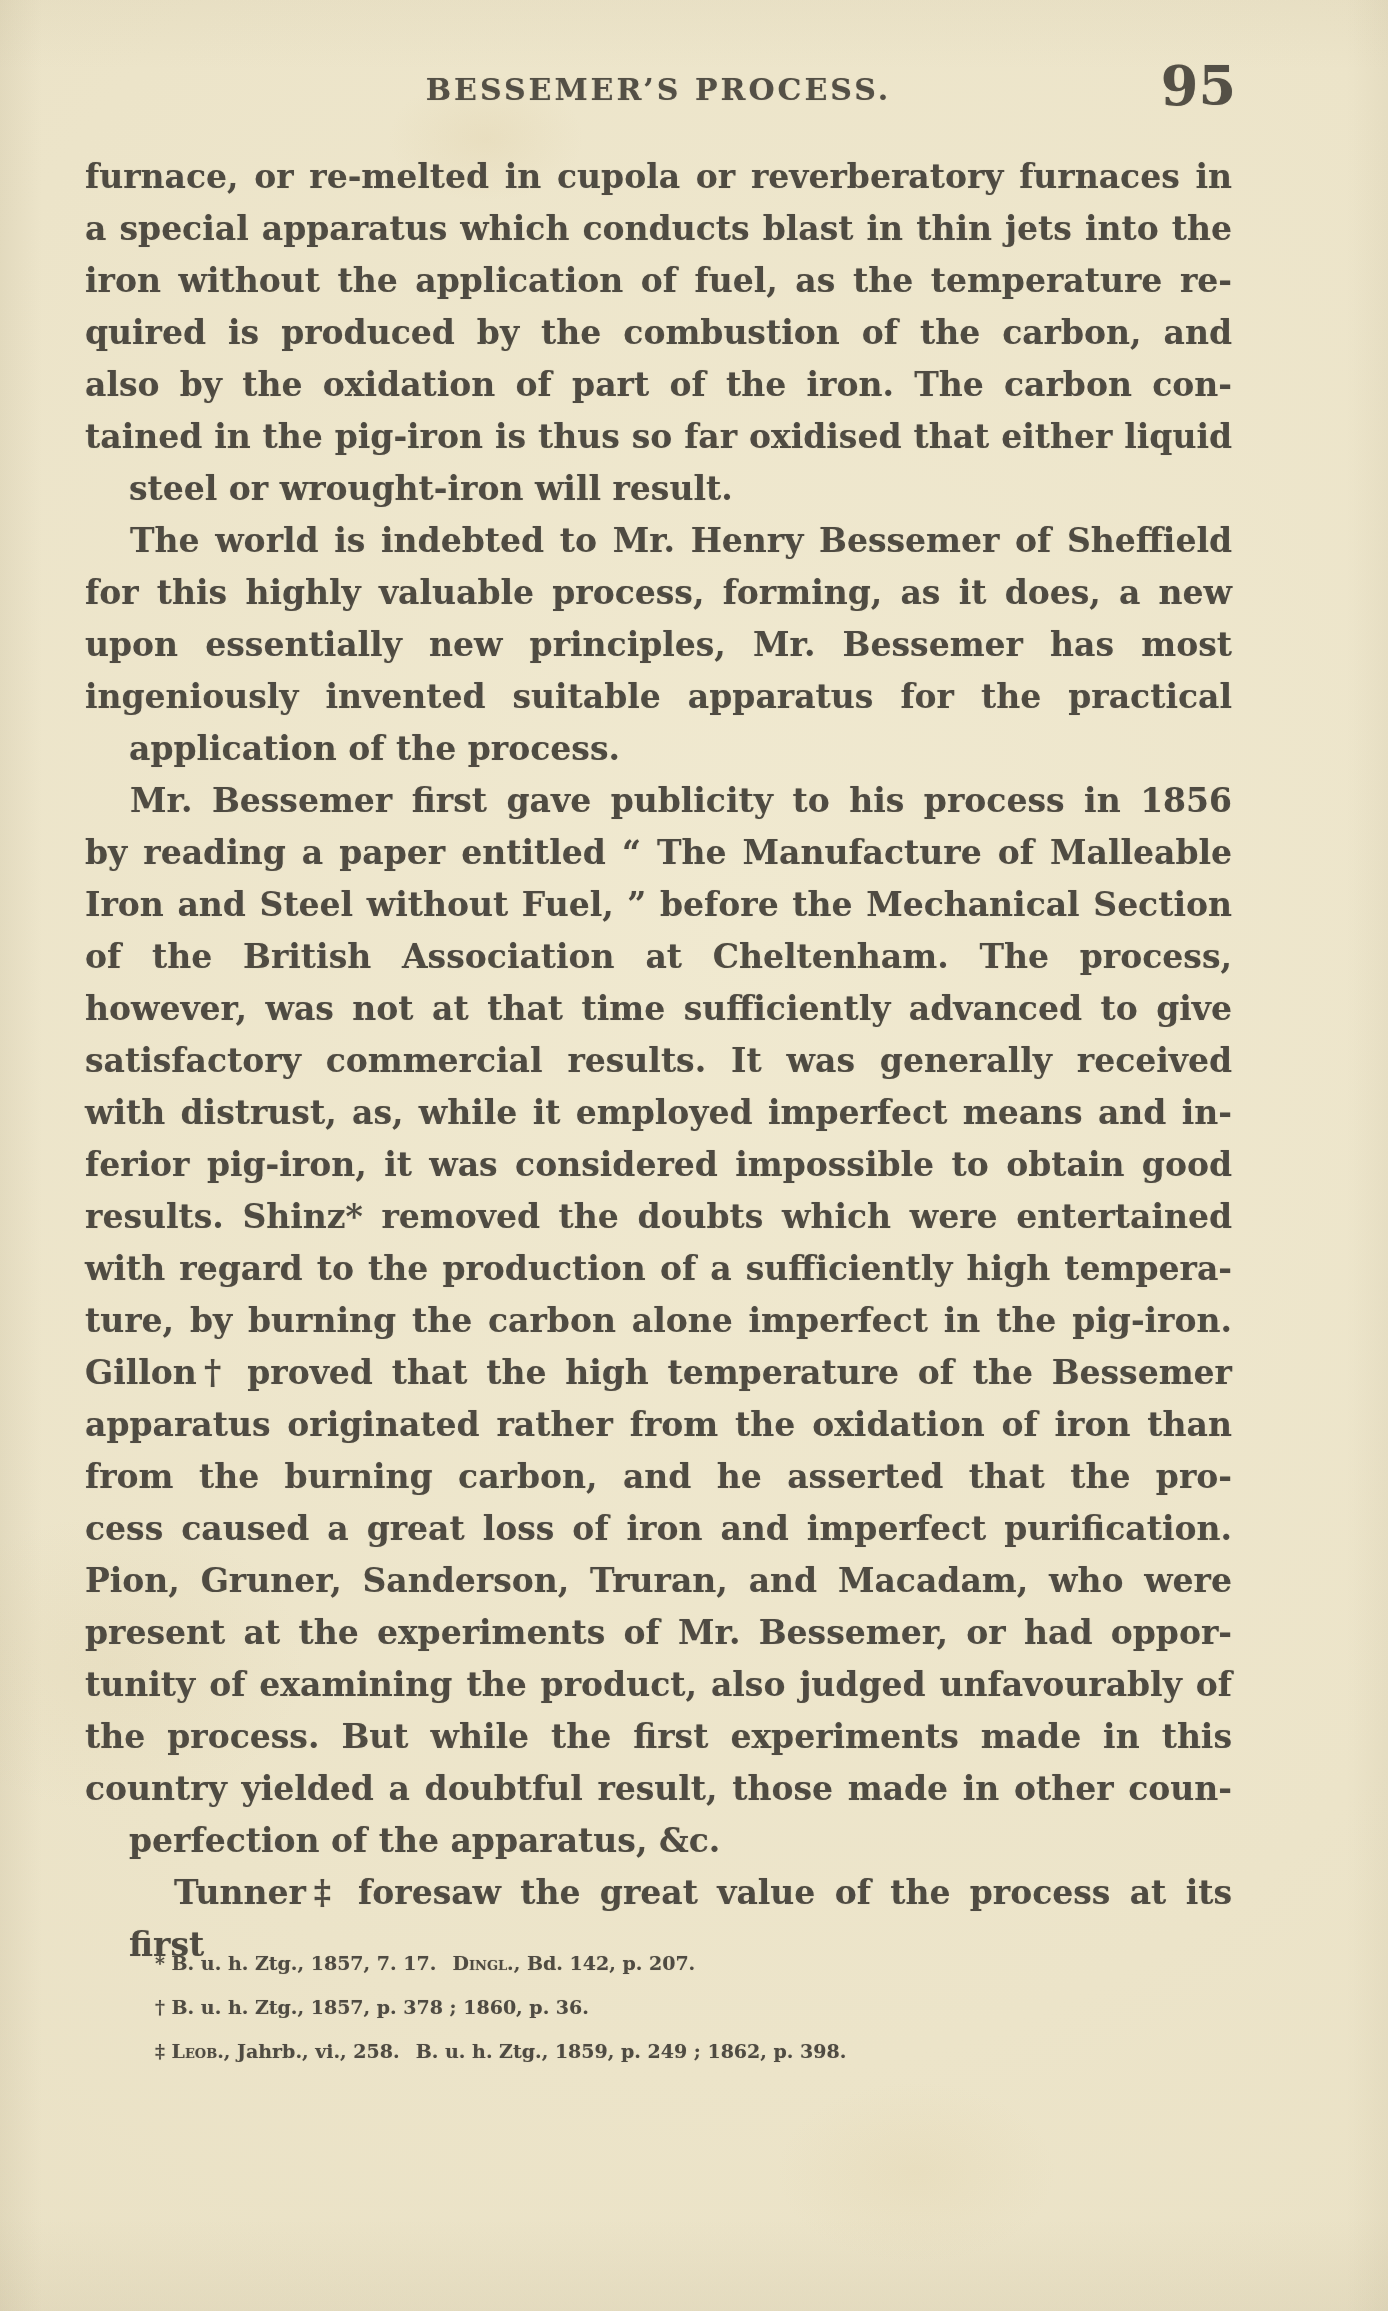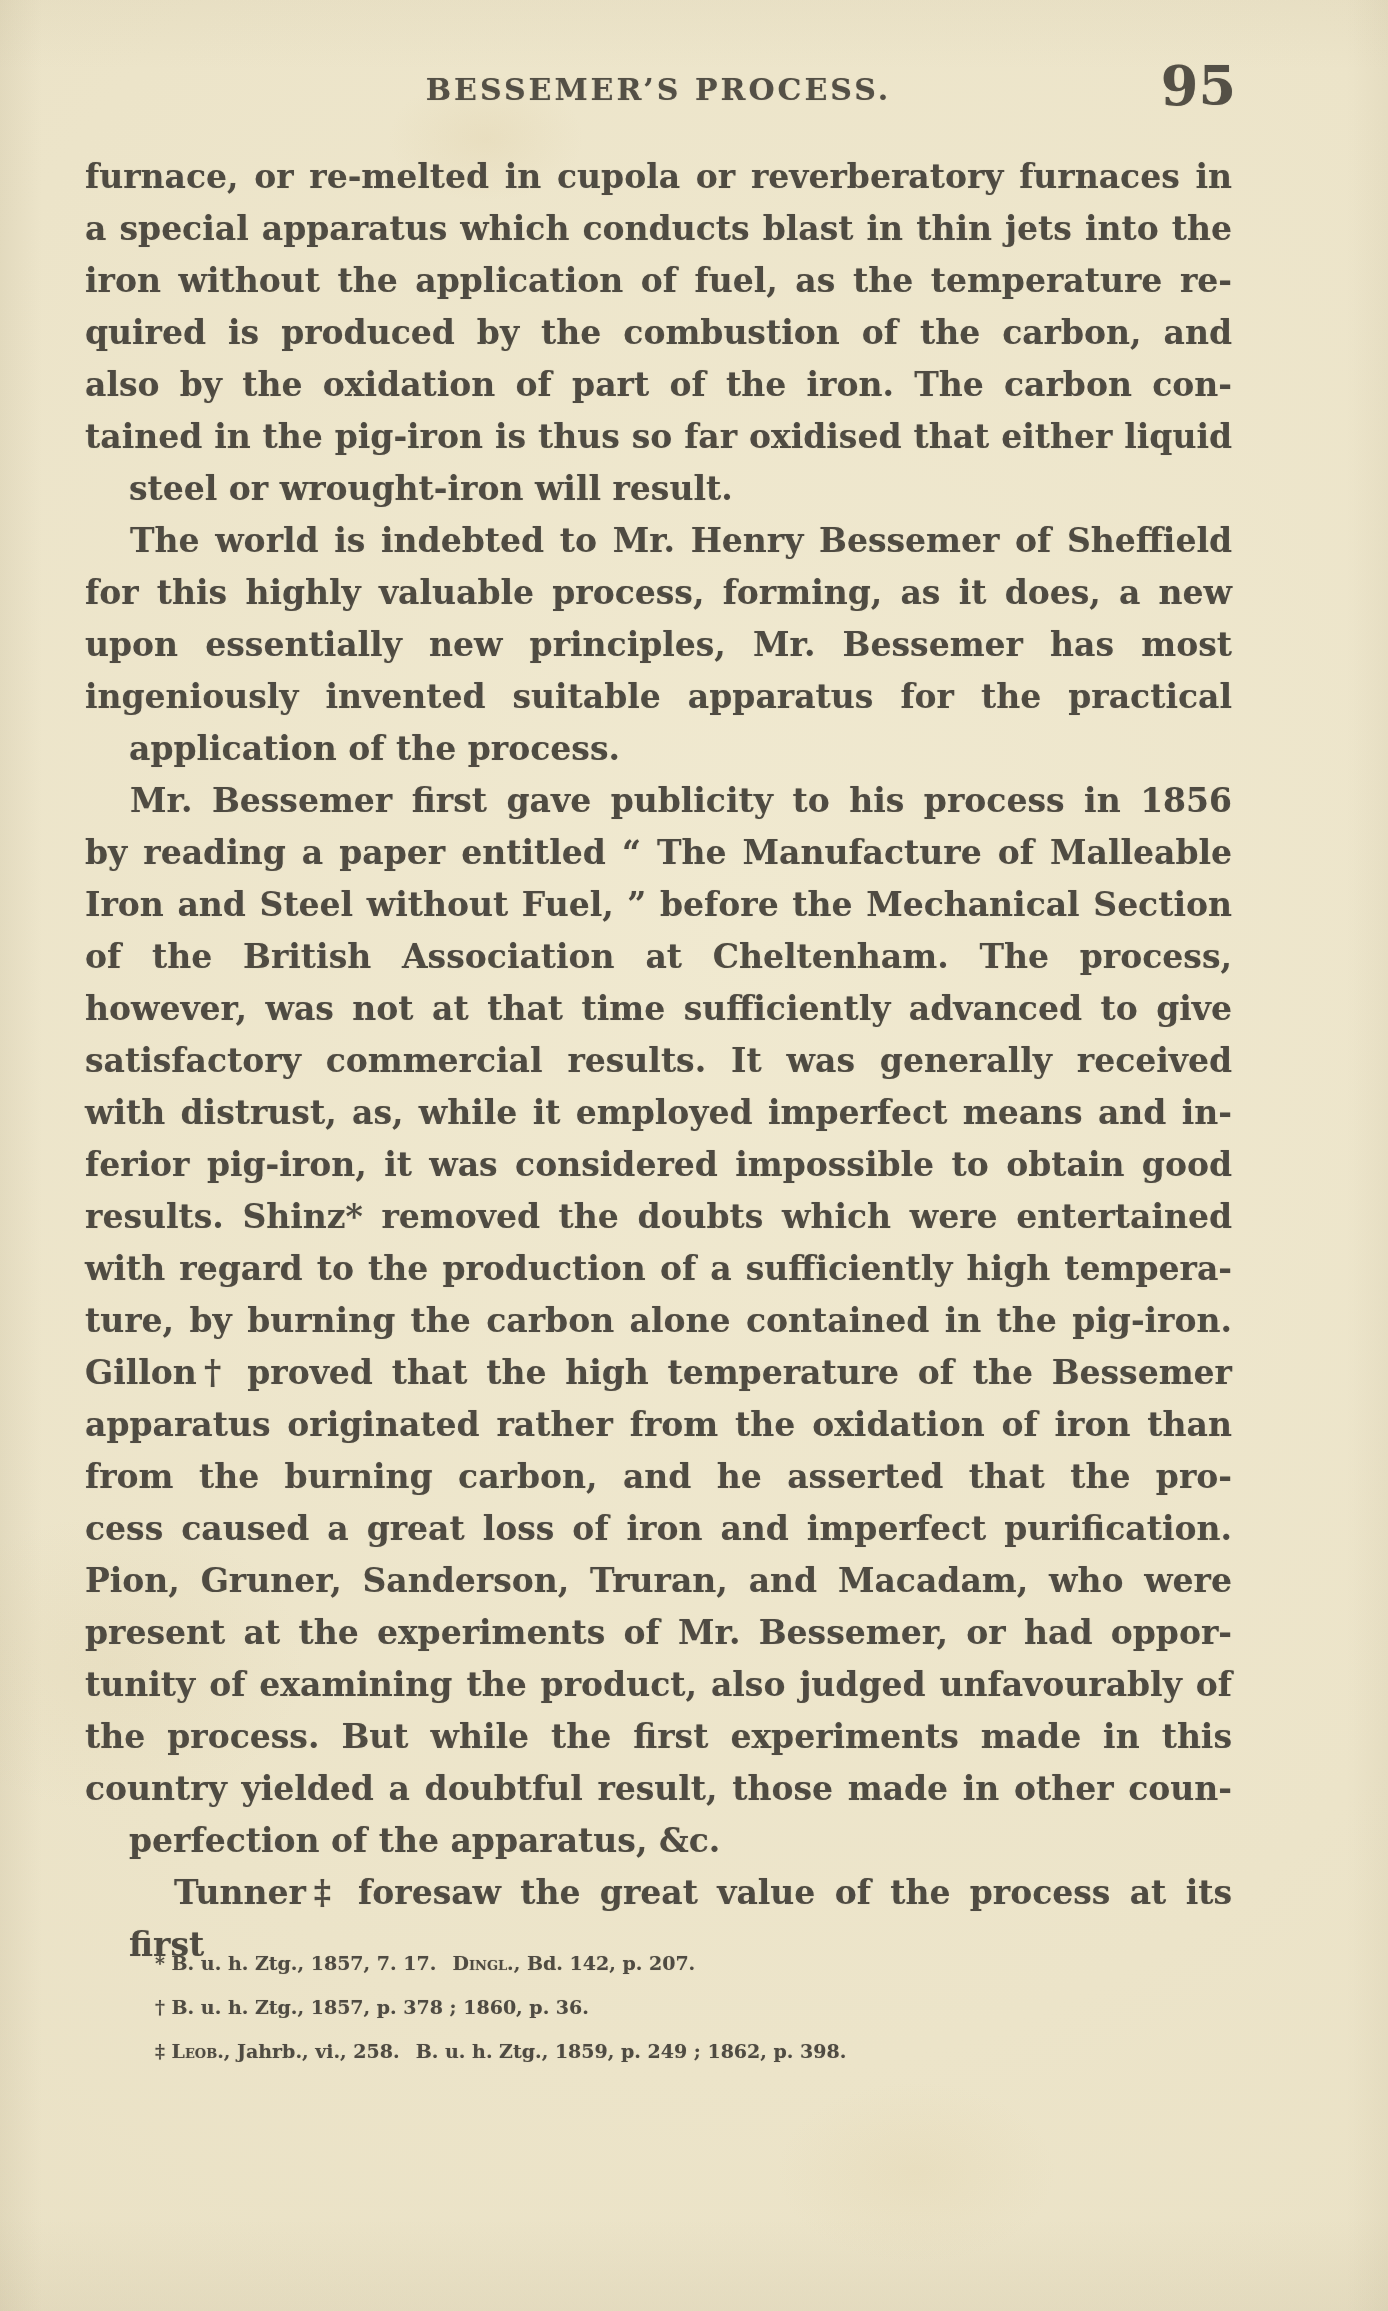--- a/index.html
+++ b/index.html
@@ -115,21 +115,21 @@
       <div class="line indent">Mr. Bessemer first gave publicity to his process in 1856</div>
       <div class="line">by reading a paper entitled “ The Manufacture of Malleable</div>
       <div class="line">Iron and Steel without Fuel, ” before the Mechanical Section</div>
       <div class="line">of the British Association at Cheltenham.  The process,</div>
       <div class="line">however, was not at that time sufficiently advanced to give</div>
       <div class="line">satisfactory commercial results.  It was generally received</div>
       <div class="line">with distrust, as, while it employed imperfect means and in-</div>
       <div class="line">ferior pig-iron, it was considered impossible to obtain good</div>
       <div class="line">results.  Shinz* removed the doubts which were entertained</div>
       <div class="line">with regard to the production of a sufficiently high tempera-</div>
-      <div class="line">ture, by burning the carbon alone contained in the pig-iron.</div>
+      <div class="line">ture, by burning the carbon alone imperfect in the pig-iron.</div>
       <div class="line">Gillon† proved that the high temperature of the Bessemer</div>
       <div class="line">apparatus originated rather from the oxidation of iron than</div>
       <div class="line">from the burning carbon, and he asserted that the pro-</div>
       <div class="line">cess caused a great loss of iron and imperfect purification.</div>
       <div class="line">Pion, Gruner, Sanderson, Truran, and Macadam, who were</div>
       <div class="line">present at the experiments of Mr. Bessemer, or had oppor-</div>
       <div class="line">tunity of examining the product, also judged unfavourably of</div>
       <div class="line">the process.  But while the first experiments made in this</div>
       <div class="line">country yielded a doubtful result, those made in other coun-</div>
       <div class="line last">perfection of the apparatus, &amp;c.</div>

